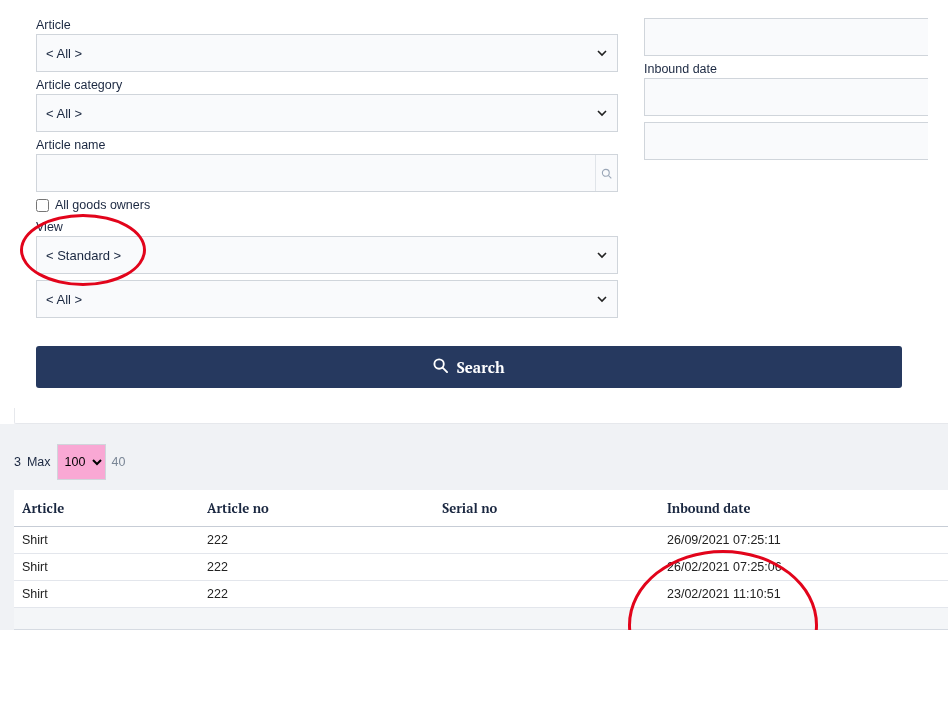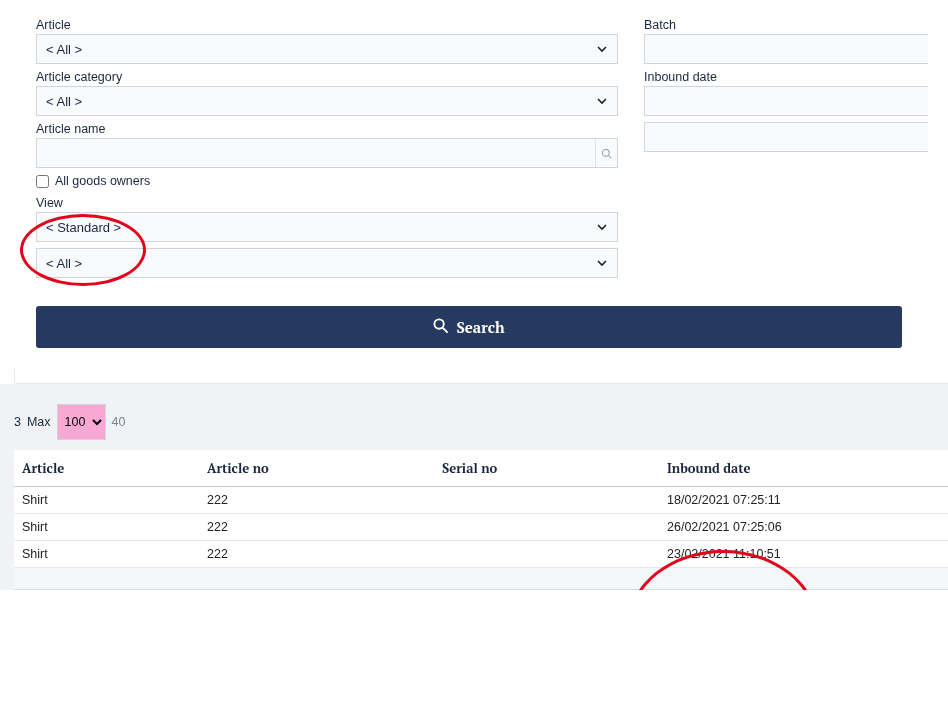--- a/index.html
+++ b/index.html
@@ -44,21 +44,21 @@
   .form-col { }
   .field { margin-bottom: 6px; }
   .field-label {
     font-size: 12.5px;
     color: var(--text);
     margin-bottom: 2px;
   }
   .ctl {
     display: flex;
     align-items: center;
-    height: 30px;
+    height: 38px;
     border: 1px solid var(--border);
     background: var(--field-bg);
     padding: 0 9px;
     font-size: 13px;
     color: var(--text);
     position: relative;
   }
   .sel {
     justify-content: space-between;
     user-select: none;
@@ -264,21 +264,20 @@
                 </svg>
             </span>
           </div>
         </div>
 
       </div>
 
       <div class="form-col">
 
         <div class="field">
-          <div class="field-label">Batch</div>
           <div class="ctl right-ctl inpwrap">
             <input class="inp" value="" style="">
           </div>
         </div>
 
         <div class="field">
           <div class="field-label">Inbound date</div>
           <div class="ctl right-ctl inpwrap">
             <input class="inp" value="" style="">
           </div>
@@ -325,21 +324,21 @@
           <th style="width:235px">Article no</th>
           <th style="width:225px">Serial no</th>
           <th>Inbound date</th>
         </tr>
       </thead>
       <tbody id="tbody">
           <tr>
             <td>Shirt</td>
             <td>222</td>
             <td></td>
-            <td>18/02/2021 07:25:11</td>
+            <td>26/09/2021 07:25:11</td>
           </tr>
           <tr>
             <td>Shirt</td>
             <td>222</td>
             <td></td>
             <td>26/02/2021 07:25:06</td>
           </tr>
           <tr>
             <td>Shirt</td>
             <td>222</td>

